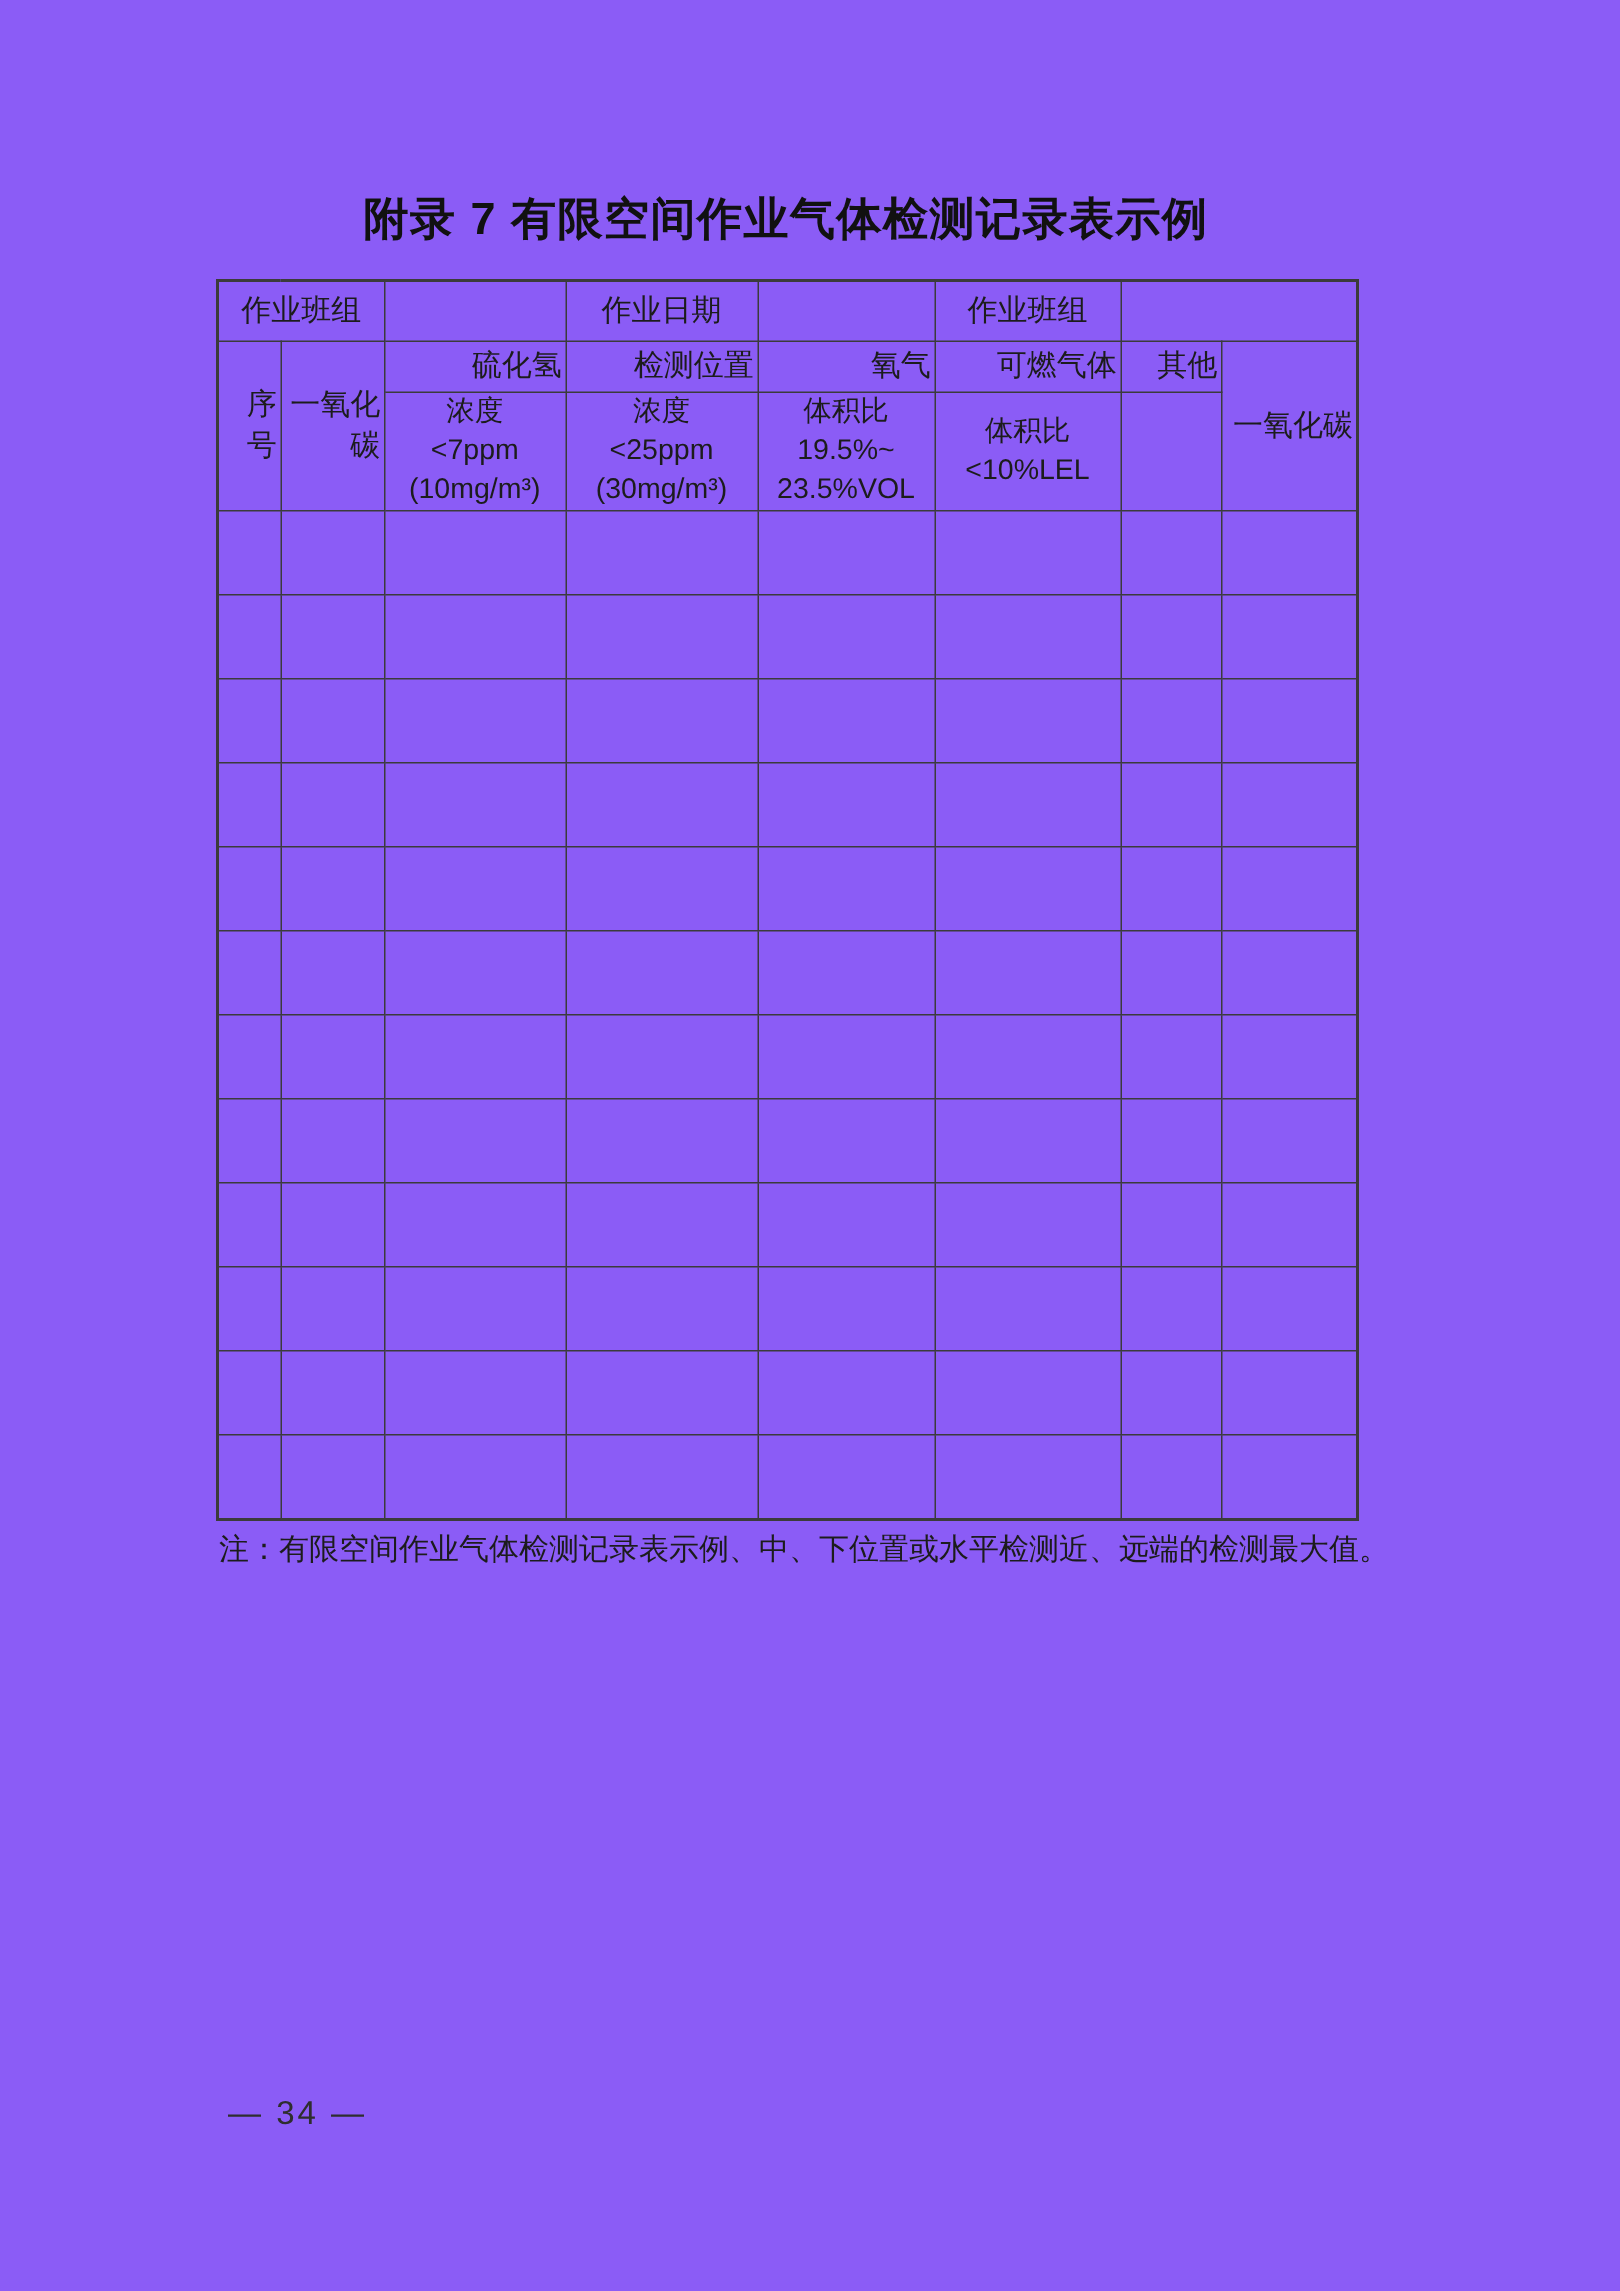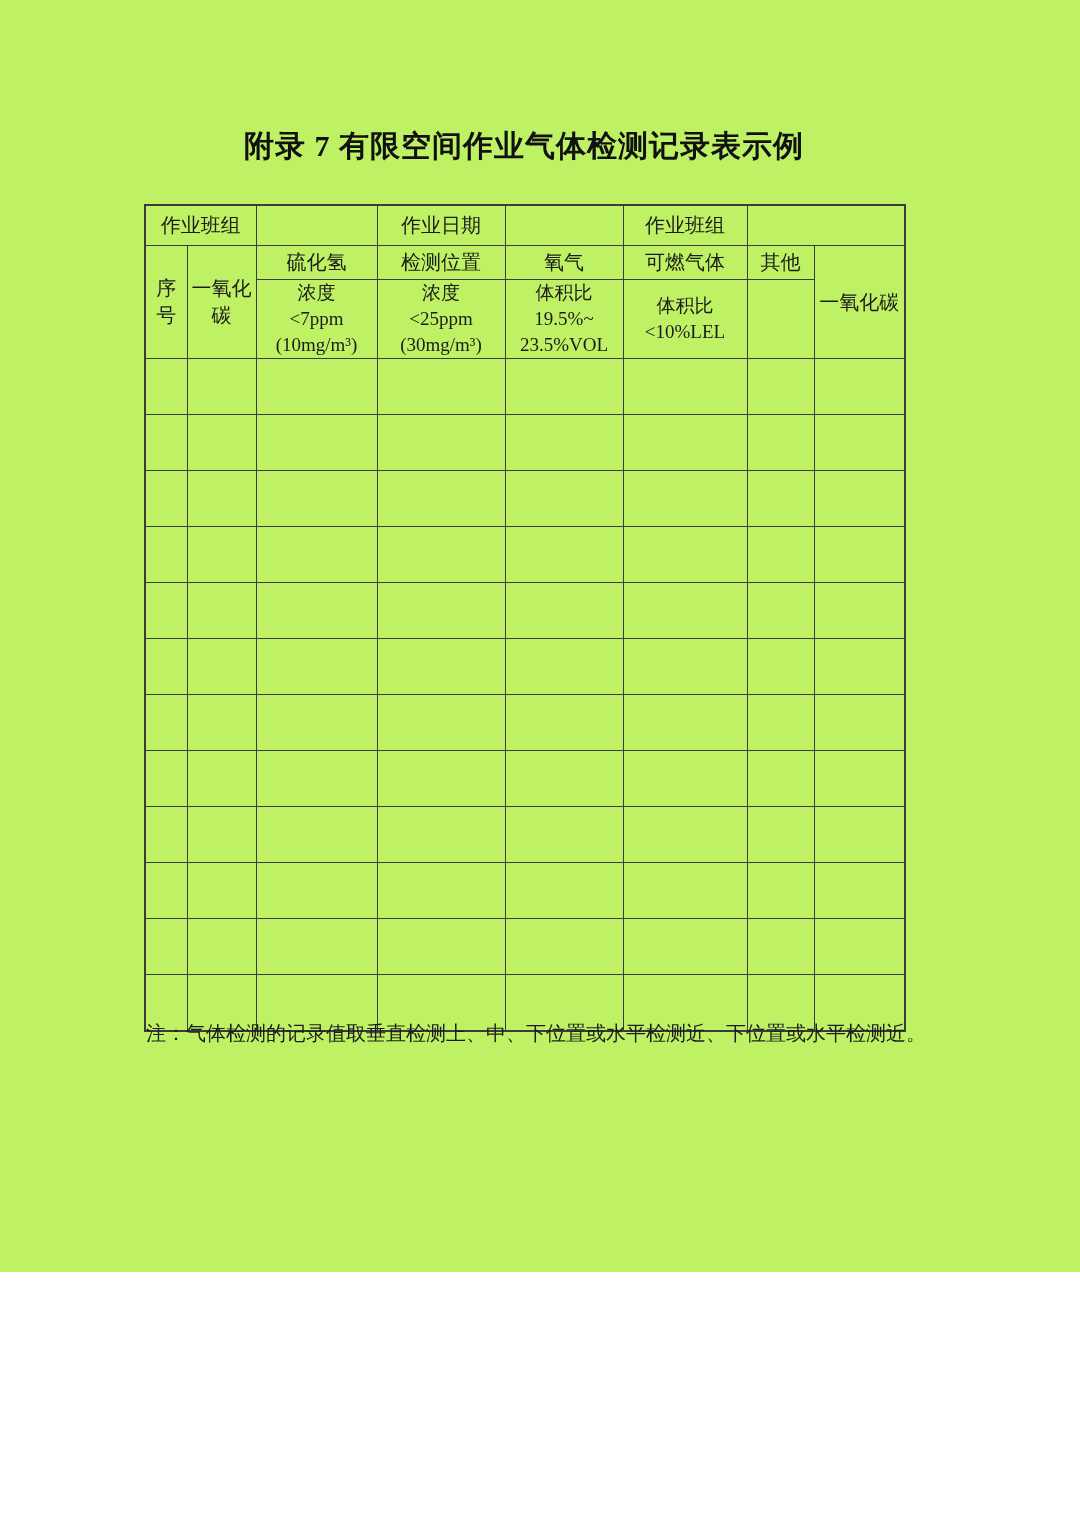--- a/index.html
+++ b/index.html
@@ -3,23 +3,23 @@
 <meta charset="utf-8">
 <style>
   html, body {
     margin: 0;
     padding: 0;
     background: #ffffff;
   }
   .page {
     position: relative;
     width: 1080px;
-    height: 1272px;
-    background: #bef264;
-    font-family: Liberation Serif, serif;
+    height: 1527px;
+    background: #8b5cf6;
+    font-family: Liberation Sans, sans-serif;
     color: #1c1c1c;
     overflow: hidden;
   }
   .content {
     position: absolute;
     left: 144px;
     top: 0;
     width: 760px;
   }
   .title {
@@ -36,36 +36,36 @@
     white-space: nowrap;
   }
   table.record-table {
     position: absolute;
     top: 186px;
     left: 0;
     width: 760px;
     border-collapse: collapse;
     table-layout: fixed;
     border: 2px solid #3b3b3b;
-    margin-top: 18px;
   }
   table.record-table td {
     border: 1px solid #3b3b3b;
     text-align: center;
     vertical-align: middle;
     font-size: 20px;
     padding: 0 2px;
     overflow: hidden;
     line-height: 27px;
   }
   tr.info-row td {
     height: 39px;
   }
   tr.header-row-a td {
     height: 33px;
+    text-align: right;
   }
   tr.header-row-b td {
     height: 76px;
     font-size: 19px;
     line-height: 26px;
     white-space: pre-line;
   }
   td.stack-head {
     line-height: 29px;
   }
@@ -261,17 +261,17 @@
             <td></td>
             <td></td>
             <td></td>
             <td></td>
             <td></td>
             <td></td>
           </tr>
         </tbody>
     </table>
 
-    <p class="note">注：气体检测的记录值取垂直检测上、中、下位置或水平检测近、下位置或水平检测近。</p>
+    <p class="note">注：有限空间作业气体检测记录表示例、中、下位置或水平检测近、远端的检测最大值。</p>
   </div>
 
   <div class="page-number">— 34 —</div>
 </div>
 
 </body></html>

